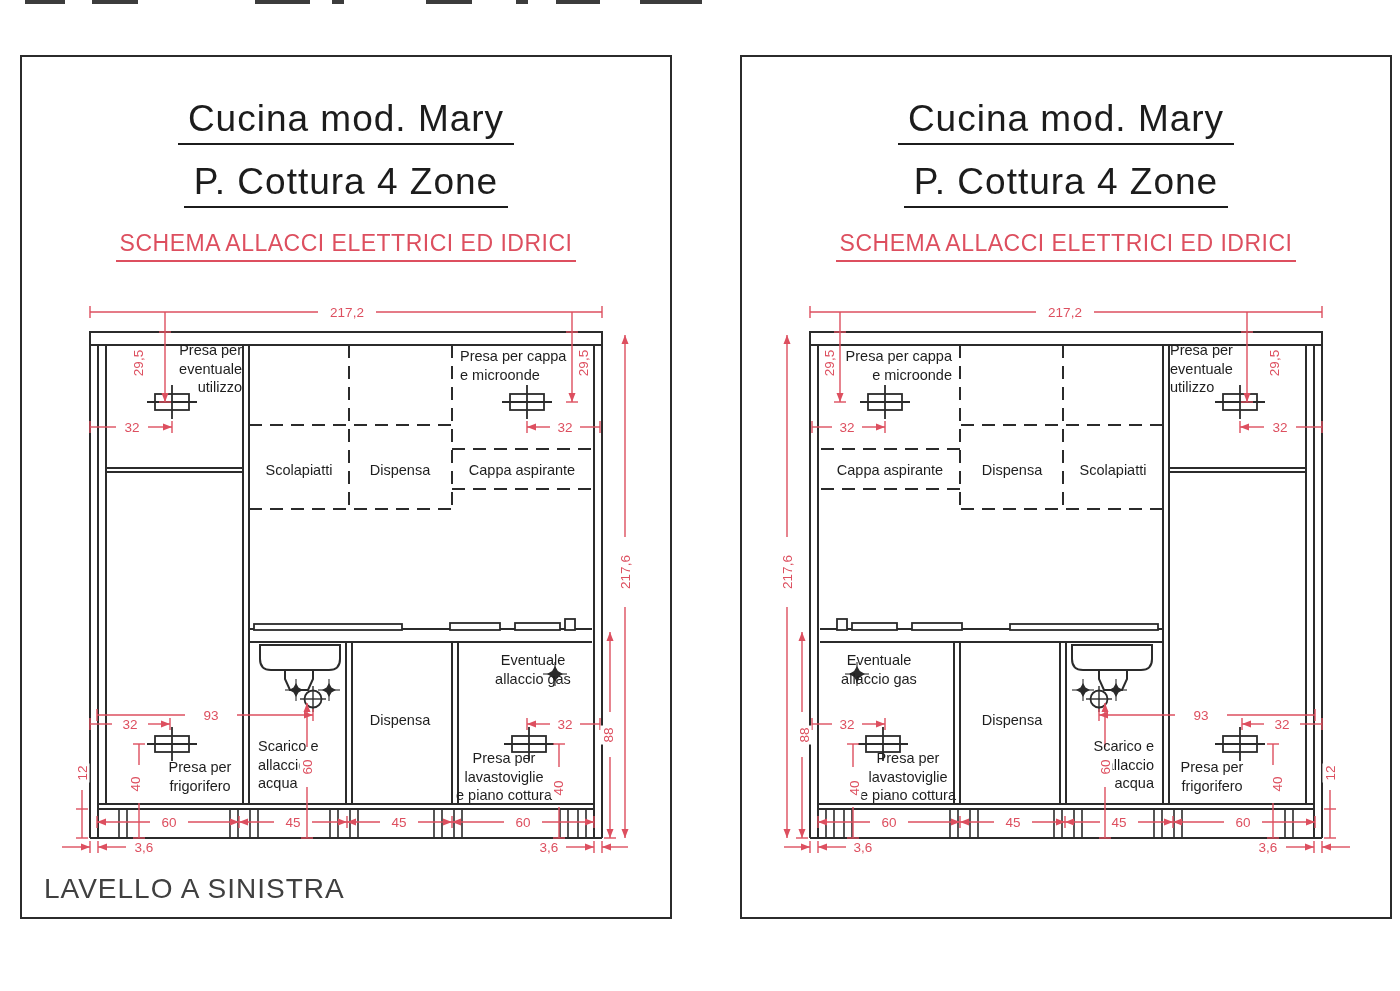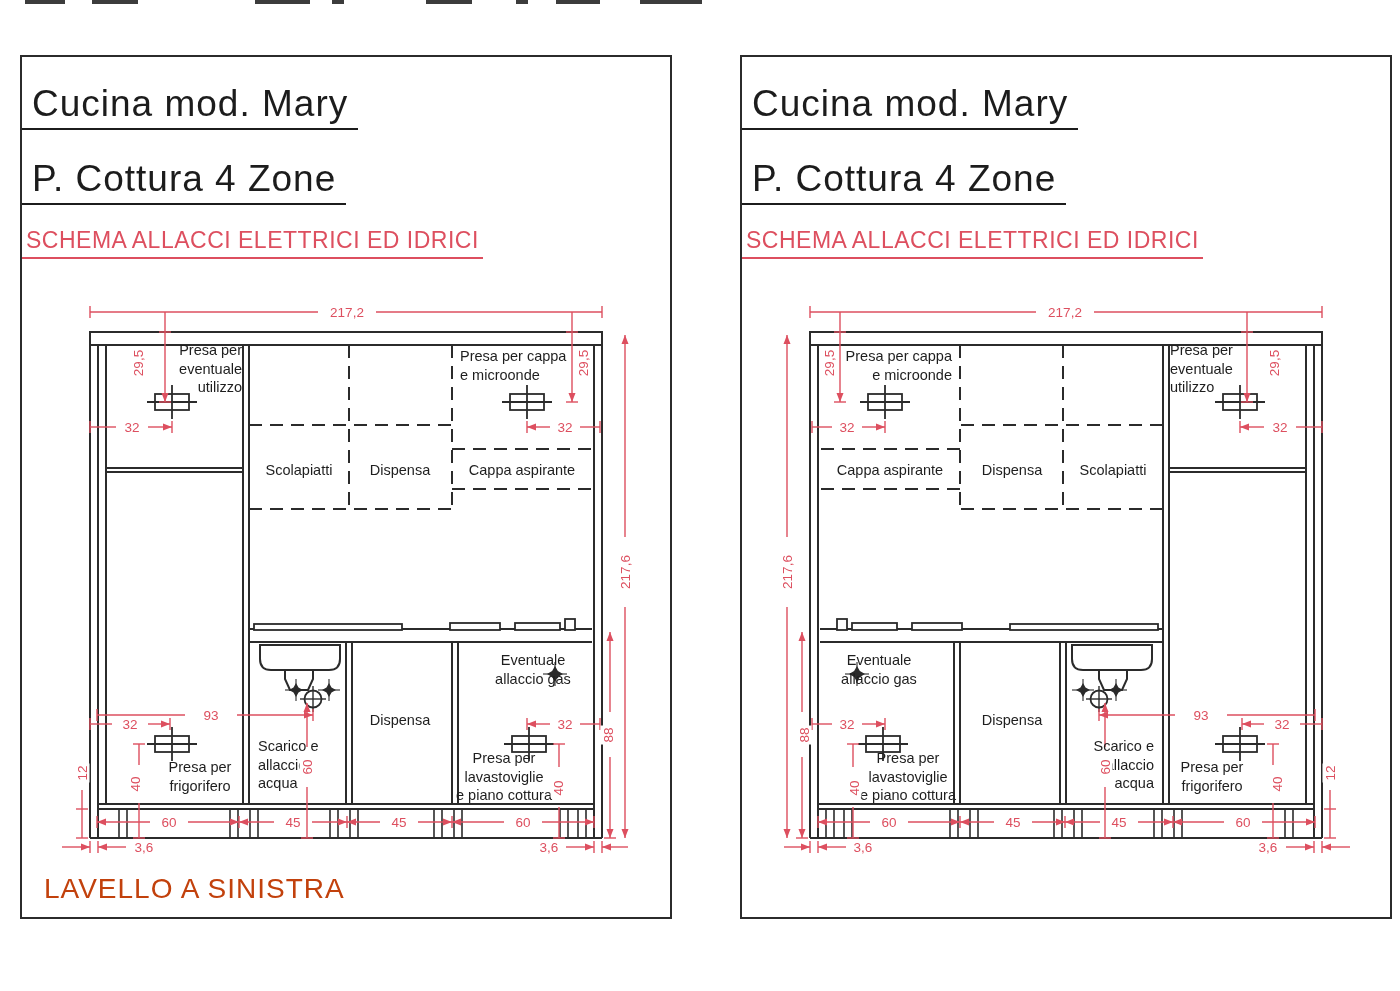--- a/index.html
+++ b/index.html
@@ -1,36 +1,36 @@
 <!DOCTYPE html>
 <html><head>
 <meta charset="utf-8">
 <style>
   html,body{margin:0;padding:0;background:#ffffff;}
   #page{position:relative;width:1400px;height:991px;background:#ffffff;overflow:hidden;
         font-family:"Liberation Sans", sans-serif;}
   .panel{position:absolute;top:55px;width:648px;height:860px;border:2px solid #2b2b2b;background:#ffffff;}
   #panel-sx{left:20px;}
   #panel-dx{left:740px;}
-  .titles{position:absolute;left:0;top:0;width:100%;}
+  .titles{position:absolute;left:0;top:15px;width:100%;text-align:center;}
   .t1{display:inline-block;margin-top:26px;font-size:37px;color:#1c1c1c;
       border-bottom:2px solid #1c1c1c;padding:0 10px 3px 10px;letter-spacing:1px;}
-  .t2{display:inline-block;margin-top:28px;font-size:37px;color:#1c1c1c;
+  .t2{display:inline-block;margin-top:16px;font-size:37px;color:#1c1c1c;
       border-bottom:2px solid #1c1c1c;padding:0 10px 3px 10px;letter-spacing:1px;}
   .sub{display:inline-block;margin-top:22px;font-size:23px;color:#dd4f5f;
        border-bottom:2px solid #dd4f5f;padding:0 4px 3px 4px;letter-spacing:.5px;}
   .titles .t1,.titles .t2,.titles .sub{display:inline-block;}
   .trow{display:block;}
   .diagram{position:absolute;left:0;top:0;width:648px;height:858px;}
   .diagram svg{position:absolute;left:0;top:0;}
   .lbl{position:absolute;font-size:14.5px;line-height:1.28;color:#1e1e1e;white-space:pre-line;}
   .dim{position:absolute;font-size:13.5px;color:#dd4f5f;white-space:nowrap;background:#ffffff;
        padding:0 2px;transform:translate(-50%,-50%);}
   .dim.rot{transform:translate(-50%,-50%) rotate(-90deg);}
-  .footer{position:absolute;bottom:12px;font-size:28px;color:#c2410c;letter-spacing:1px;}
+  .footer{position:absolute;bottom:12px;font-size:28px;color:#404040;letter-spacing:1px;}
   .footer.fleft{left:22px;}
   .footer.fright{right:22px;}
   .scan-dash{position:absolute;top:0;height:4px;background:#3c3c3c;}
 </style>
 </head>
 <body>
 
 <div id="page">
 
   <div>

